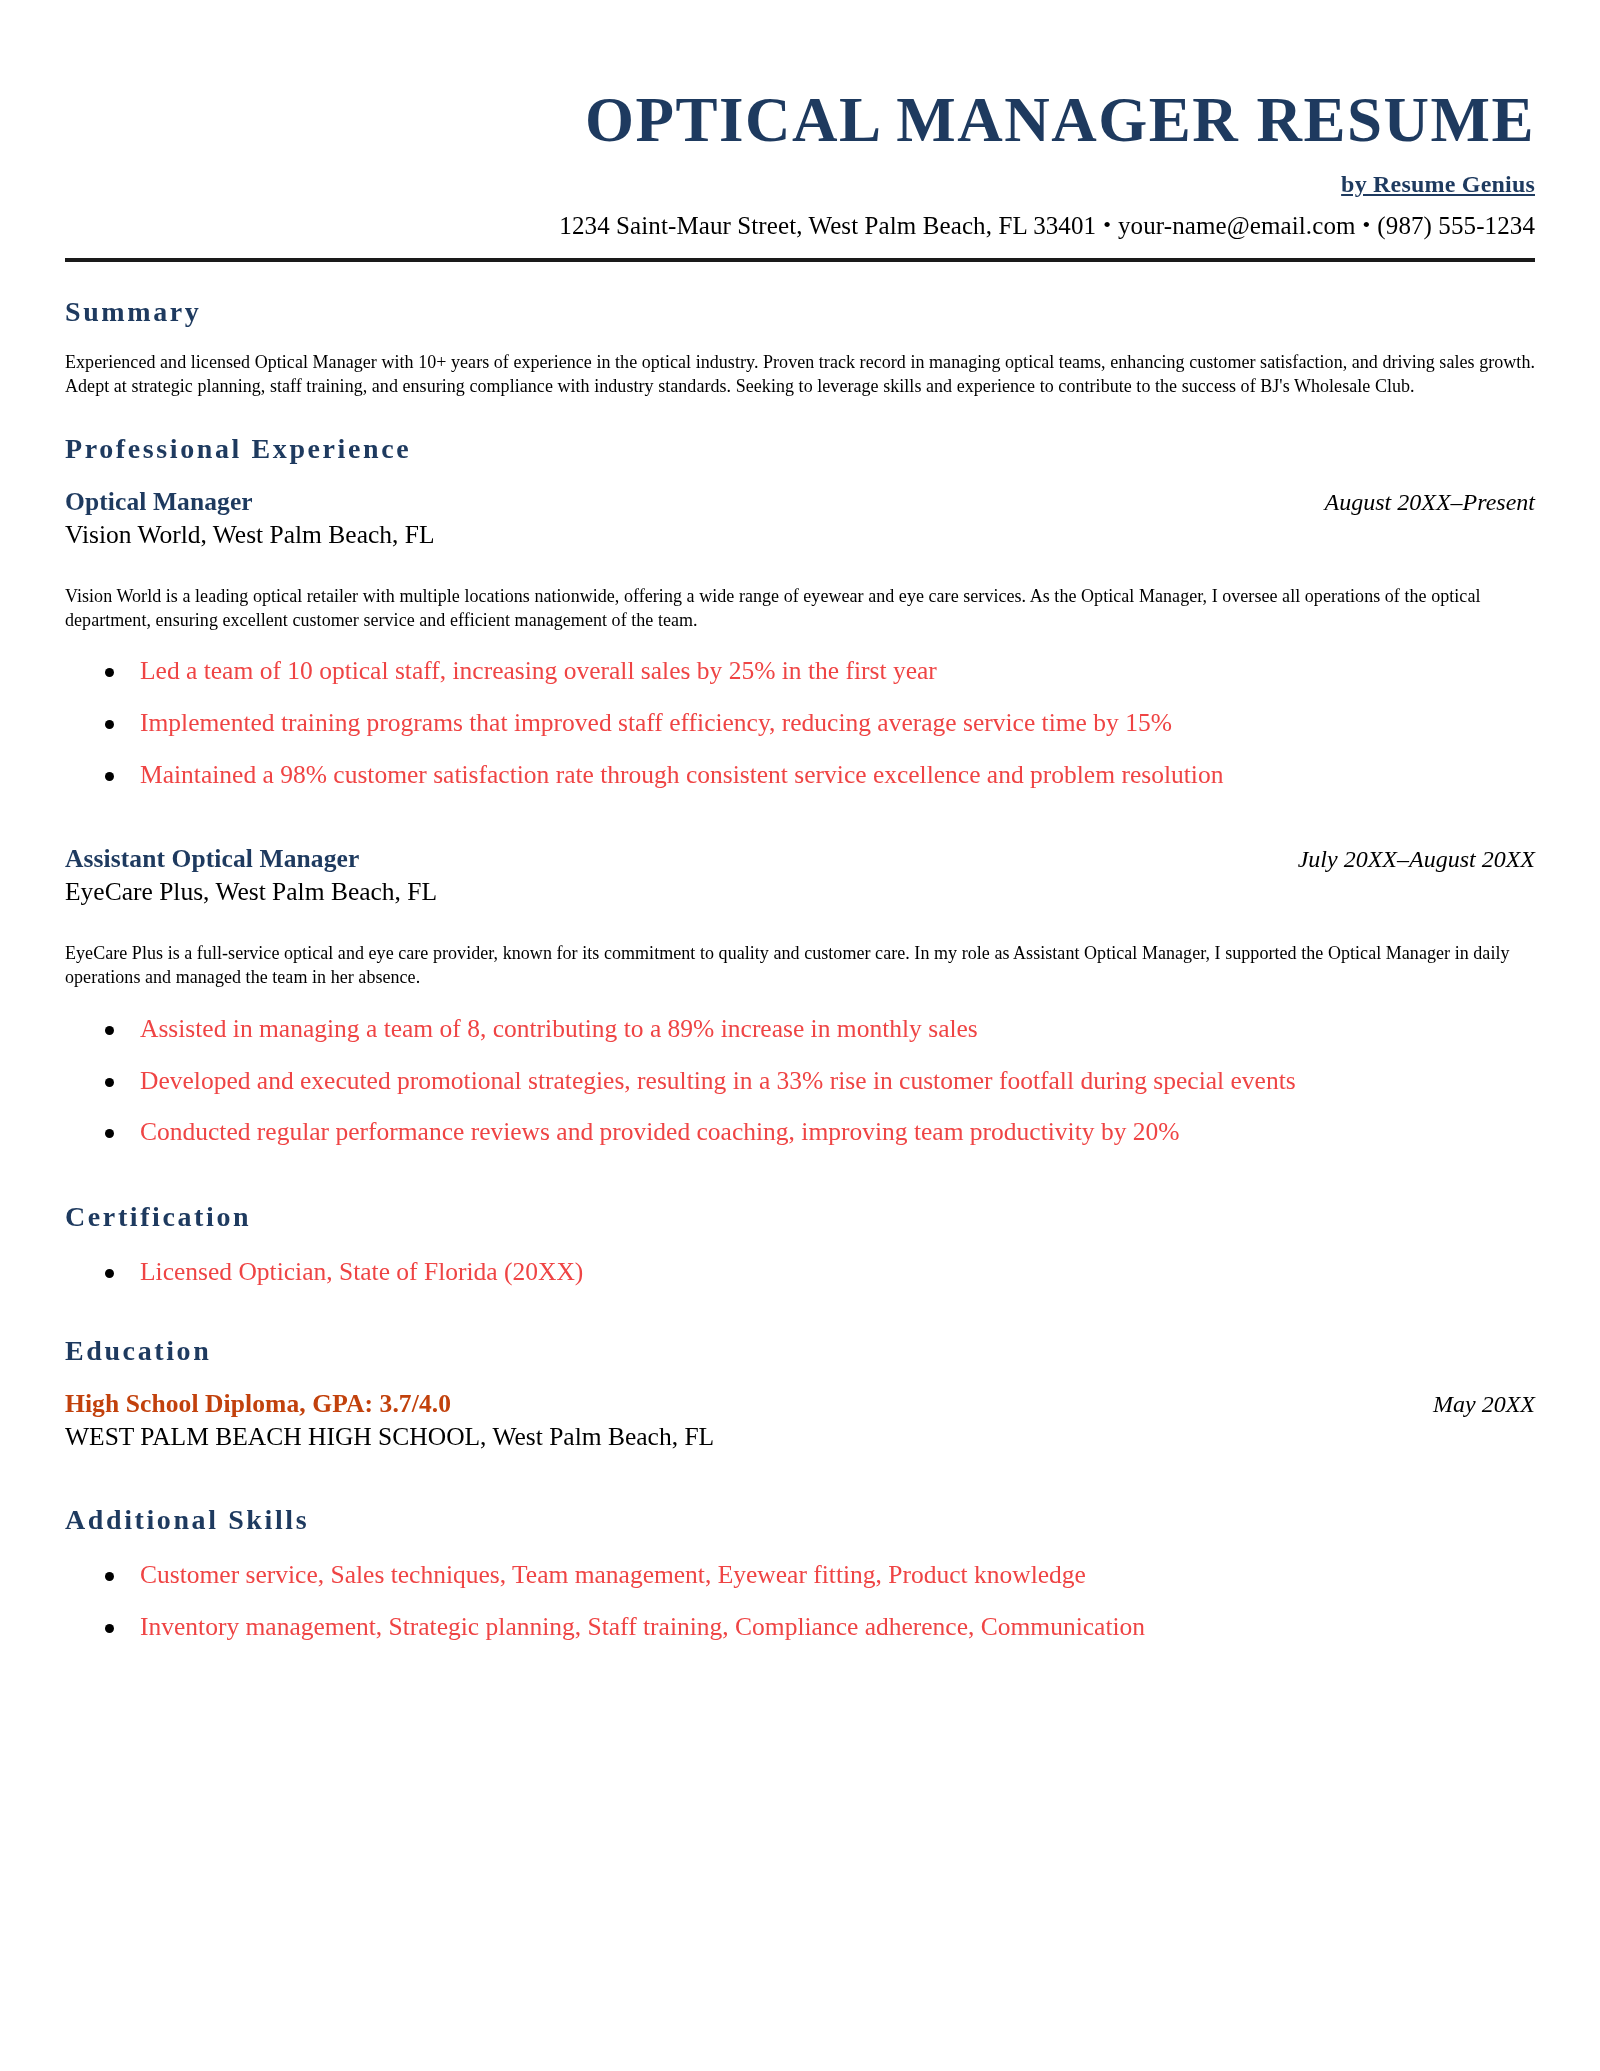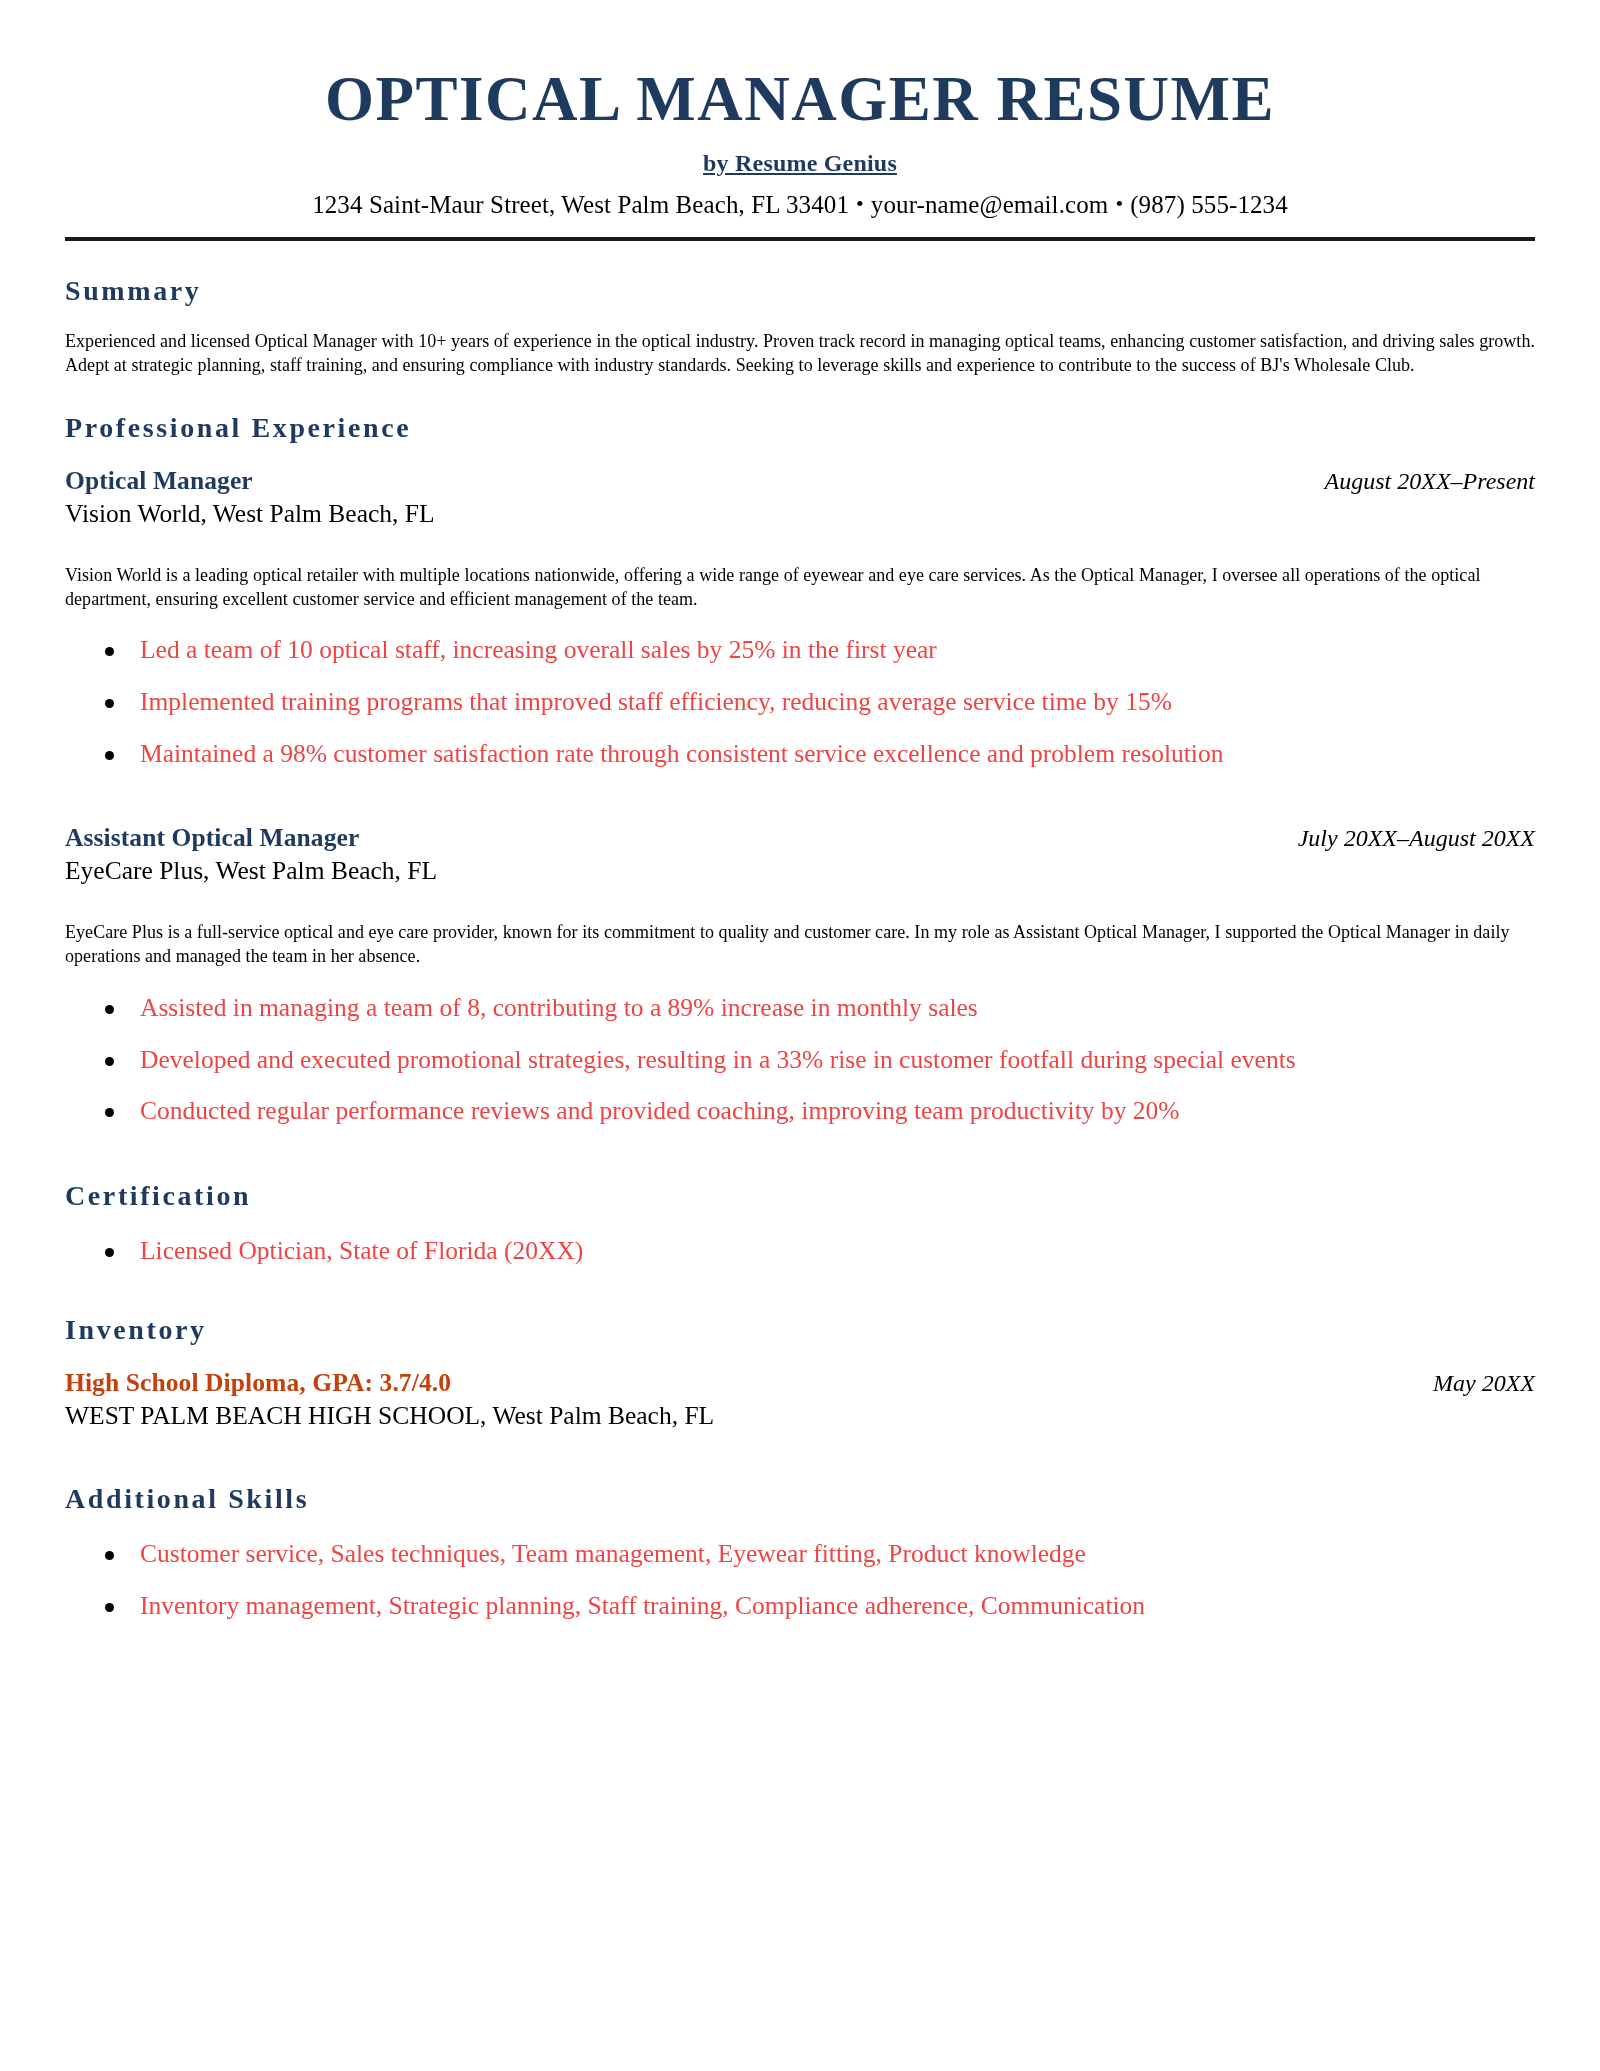--- a/index.html
+++ b/index.html
@@ -17,22 +17,22 @@
   .page {
     width: 1600px;
     min-height: 2071px;
     box-sizing: border-box;
     padding: 0 65px;
     position: relative;
   }
 
   
   .header {
-    padding-top: 66px;
-    text-align: center;
+    padding-top: 87px;
+    text-align: right;
   }
   .resume-title {
     color: #1e3a5f;
     font-size: 63px;
     font-weight: bold;
     letter-spacing: 1.5px;
     line-height: 1.05;
     margin: 0;
     white-space: nowrap;
   }
@@ -205,21 +205,21 @@
   </div>
 
   <div class="section section-cert">
     <div class="section-heading">Certification</div>
     <ul class="bullets">
       <li>Licensed Optician, State of Florida (20XX)</li>
     </ul>
   </div>
 
   <div class="section section-edu">
-    <div class="section-heading">Inventory</div>
+    <div class="section-heading">Education</div>
     <div class="edu-entry">
       <div class="entry-head">
         <span class="entry-title plain">High School Diploma, GPA: 3.7/4.0</span>
         <span class="entry-date">May 20XX</span>
       </div>
       <div class="entry-sub">WEST PALM BEACH HIGH SCHOOL, West Palm Beach, FL</div>
     </div>
   </div>
 
   <div class="section section-skills">

